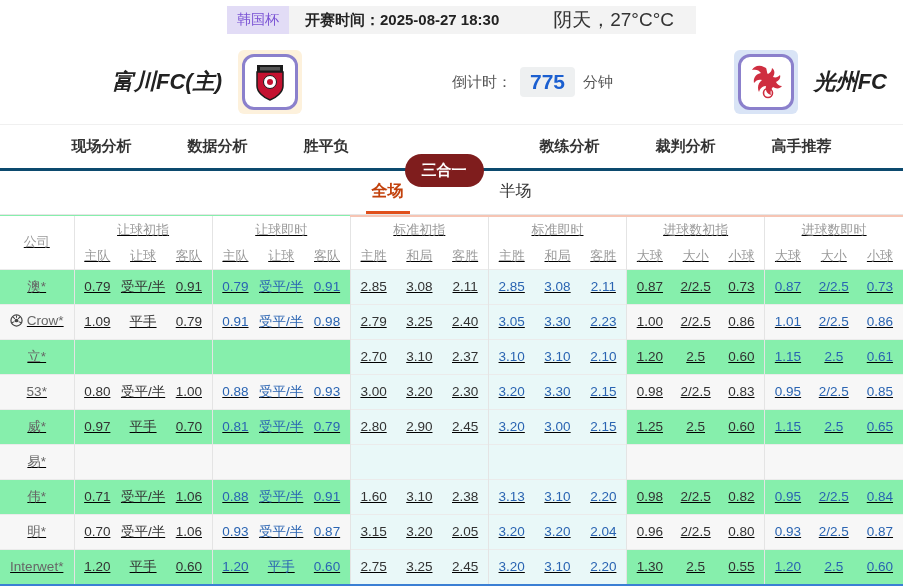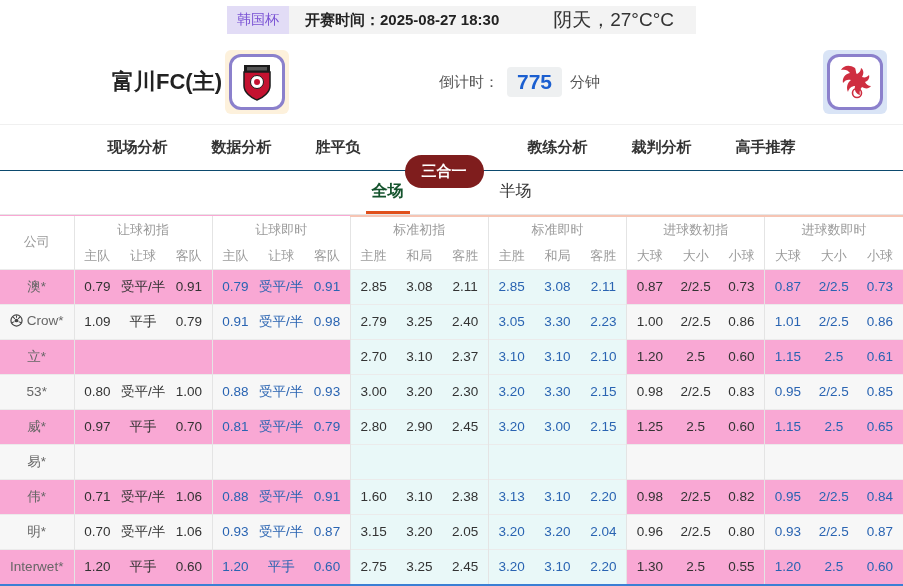--- a/index.html
+++ b/index.html
@@ -11,49 +11,49 @@
   .topbar-inner { display:flex; align-items:stretch; height:28px;padding-left:20px; }
   .league-badge { background:#e2dcf6; color:#7a52d4; font-size:14px; display:flex; align-items:center;
     padding:0 10px; }
   .topbar-strip { background:#f3f3f3; display:flex; align-items:center; gap:54px; padding:0 22px 0 16px; }
   .kickoff { font-size:15px; font-weight:bold; color:#222; }
   .weather { font-size:19px; color:#333; }
 
   
   .match-header { height:85px; display:flex; align-items:center; background:#fff; padding:0 16px;
     border-bottom:1px solid #f0f0f0; }
-  .team { display:flex; align-items:center; gap:3px; }
+  .team { display:flex; align-items:center; gap:16px;font-style:italic; }
   .team.home { margin-left:96px; }
   .team.away { margin-left:auto; }
   .team-name { font-size:22px; font-weight:bold; color:#222; }
   .logo-tile { width:64px; height:64px; border-radius:6px; display:flex; align-items:center; justify-content:center; }
   .logo-tile.home-tile { background:#fdf1dc; }
   .logo-tile.away-tile { background:#d9e4f6; }
   .logo-frame { width:56px; height:56px; background:#fff; border:3px solid #8b80cc; border-radius:12px;
     display:flex; align-items:center; justify-content:center; }
   .countdown { display:flex; align-items:center; gap:8px; margin-left:150px; }
   .countdown-label,.countdown-unit { font-size:15px; color:#555; }
   .countdown-value { background:#eef0f1; border-radius:4px; padding:3px 10px; color:#1b5fd0;
     font-size:21px; font-weight:bold; }
 
   
-  .nav { height:46px; display:flex; align-items:center; justify-content:center; gap:44px;
-    border-bottom:1px solid #0c4a6e; background:#fff; }
+  .nav { height:46px; display:flex; align-items:center; justify-content:center; gap:56px;
+    border-bottom:3px solid #0c4a6e; background:#fff; }
   .nav-item { font-size:15px; font-weight:600; color:#333; cursor:pointer; }
   .nav-item.active { background:#7f1d1d; color:#fff; border-radius:17px; padding:7px 17px;margin-top:48px; }
 
   
   .subtabs { height:44px; display:flex; align-items:stretch; justify-content:center; gap:84px;
     border-bottom:1px solid #e6e6e6; background:#fff; }
   .subtab { font-size:16px; color:#333; display:flex; align-items:center; cursor:pointer;
     border-bottom:3px solid transparent; padding:0 6px; }
-  .subtab.active { color:#14532d; font-weight:bold; border-bottom-color:#e0501c; }
-
-  
-  table.odds { width:903px; border-collapse:collapse; table-layout:fixed; background:#f9a8d4; }
+  .subtab.active { color:#c2410c; font-weight:bold; border-bottom-color:#e0501c; }
+
+  
+  table.odds { width:903px; border-collapse:collapse; table-layout:fixed; background:#86efac;text-decoration:underline; }
   .odds th, .odds td { text-align:center; font-weight:normal; overflow:hidden; white-space:nowrap; }
   .odds thead th { color:#9a9a9a; font-size:13px; height:26px; background:#fff; }
   .odds thead tr.grp th { height:27px; }
   .odds th.company-h { color:#9a9a9a; border-right:1px solid #e4e4e4; }
   .odds .gstart { border-left:1px solid #e4e4e4; }
   .odds thead th.hot { border-top:2px solid #f6c5b4; }
   .odds tbody td { height:35px; font-size:13.5px; color:#333; border-top:1px solid #ebebeb; }
   .odds tbody td.company { color:#666; border-right:1px solid #e4e4e4; }
   .odds tbody tr.alt td { background:#f7f7f7; }
   .odds td.cyan { background:#e9f8f8 !important; }
@@ -98,20 +98,21 @@
 
   <div class="team away">
     <span class="logo-tile away-tile">
       <span class="logo-frame">
         <svg width="40" height="40" viewBox="0 0 40 40">
           <path d="M20 6 C14 2 8 4 6 8 c4 -1 7 0 9 3 C10 12 7 16 8 21 c2 -3 5 -4 8 -3 c-4 3 -5 8 -3 12 c1 -4 4 -6 7 -6 c-1 4 1 8 5 9 c-1 -3 0 -6 2 -8 c3 2 7 2 9 -1 c-3 0 -5 -2 -6 -4 c3 -1 5 -4 4 -7 c-2 2 -4 3 -7 2 c2 -3 2 -7 -1 -9 c0 3 -2 5 -4 6 C21 12 21 8 20 6 z" fill="#cf2e40"></path>
           <circle cx="22" cy="31" r="4.5" fill="none" stroke="#cf2e40" stroke-width="1.6"></circle>
         </svg>
       </span>
     </span>
+    <span class="team-name">光州FC</span>
   </div>
 </div>
 
 <div class="nav" id="nav-tabs">
     <div class="nav-item">现场分析</div>
     <div class="nav-item">数据分析</div>
     <div class="nav-item">胜平负</div>
     <div class="nav-item active">三合一</div>
     <div class="nav-item">教练分析</div>
     <div class="nav-item">裁判分析</div>

